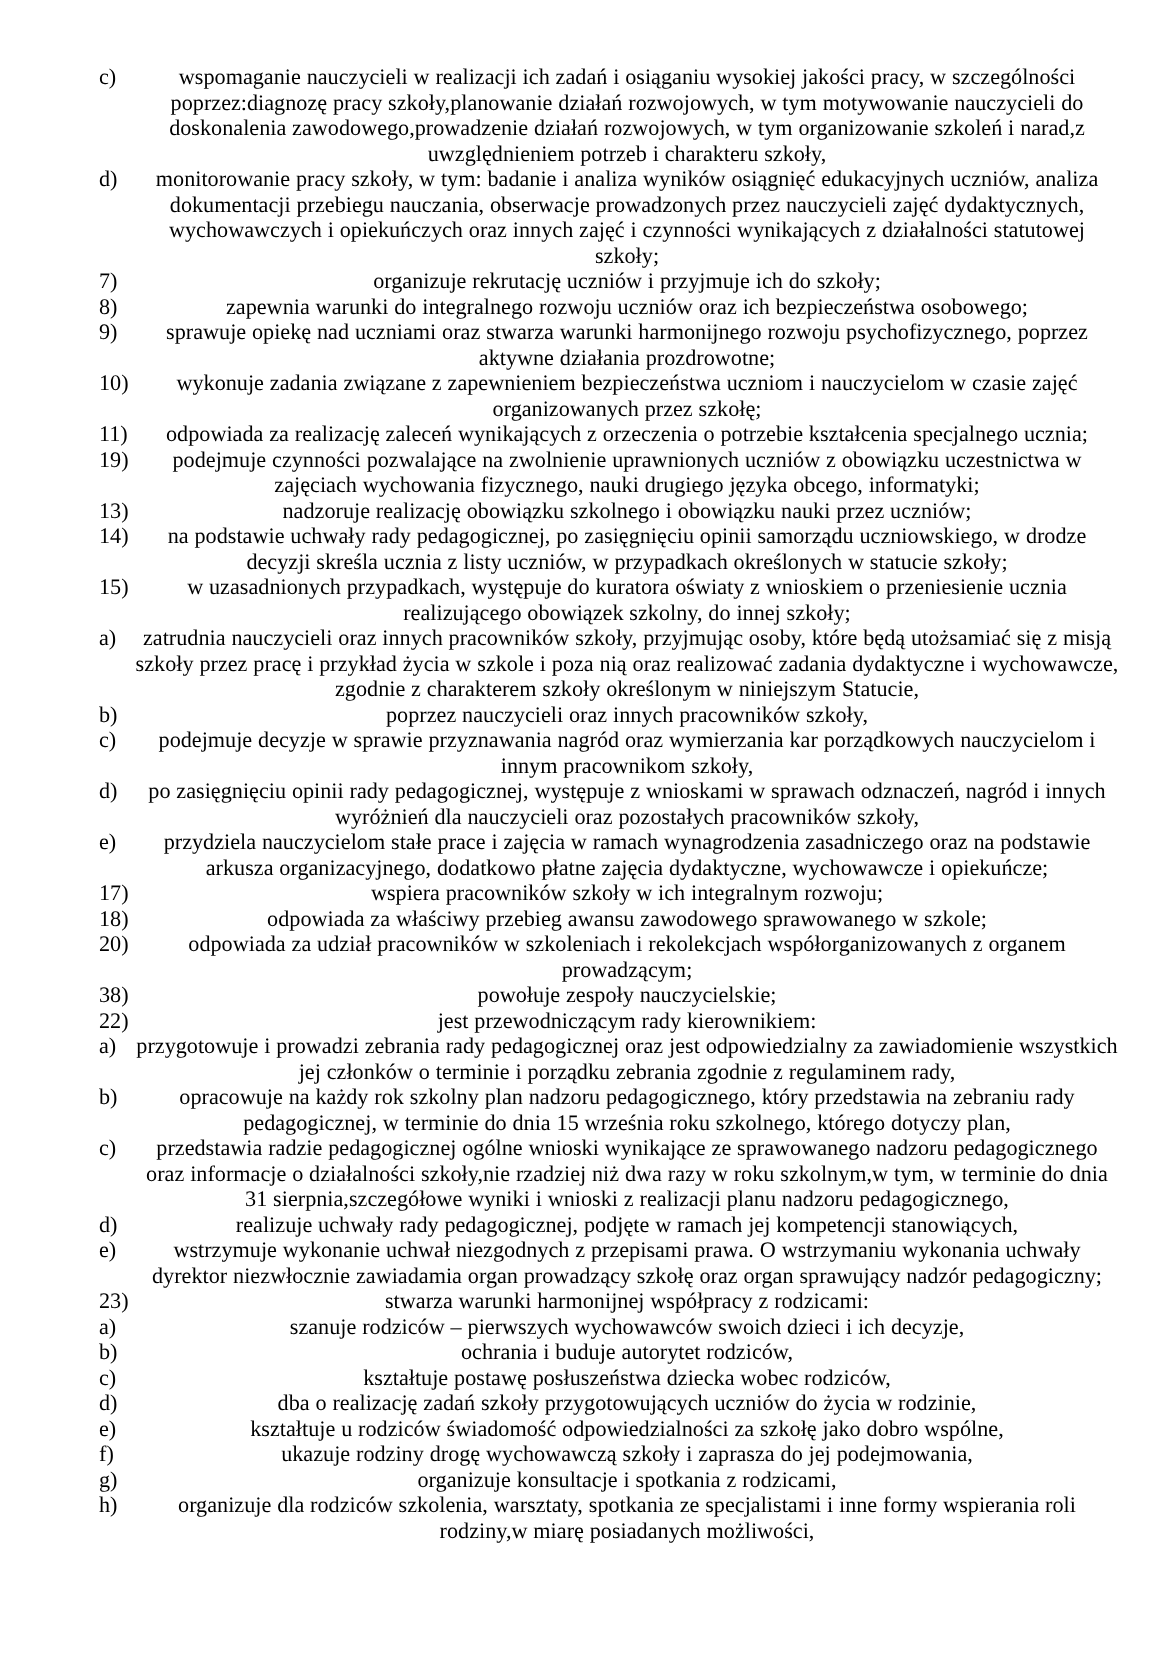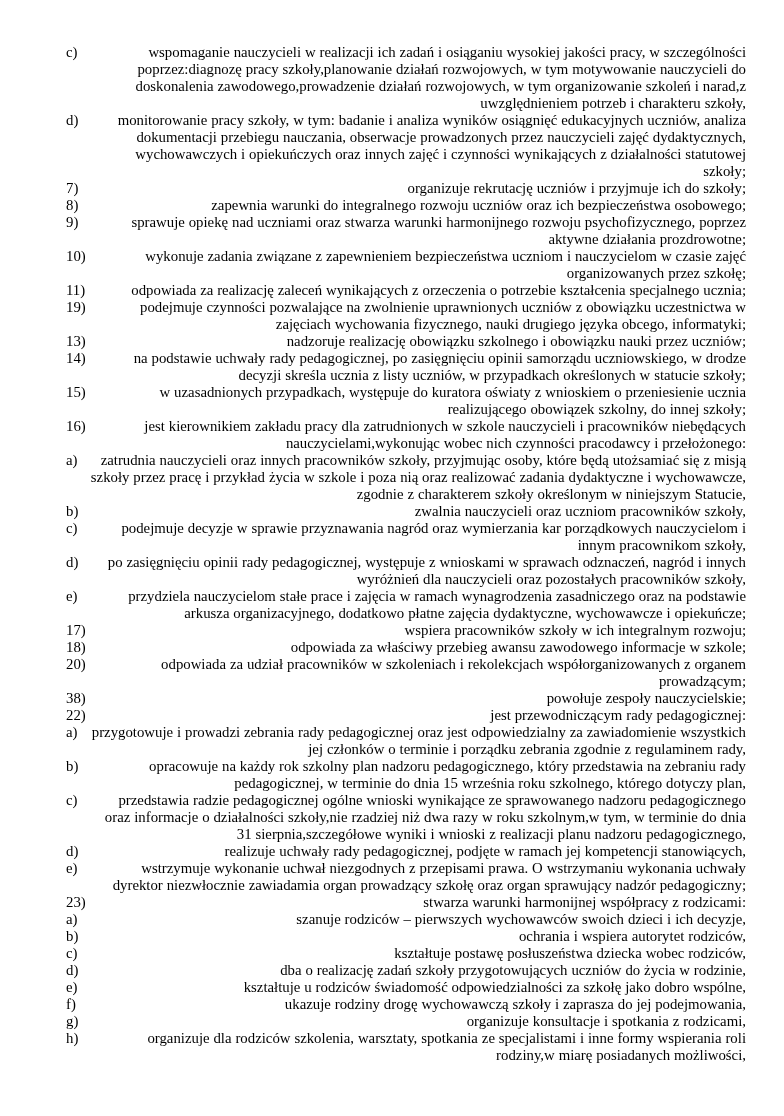--- a/index.html
+++ b/index.html
@@ -28,21 +28,21 @@
     line-height: 17px;
     letter-spacing: 0px;
     color: #000000;
   }
   .doc-label {
     flex: 0 0 24px;
     max-width: 24px;
   }
   .doc-text {
     flex: 1 1 auto;
-    text-align: right;
+    text-align: center;
     word-spacing: 0.2px;
   }
 </style>
 </head>
 <body>
 
 <div class="page" style="background: rgb(255, 255, 255); color: rgb(0, 0, 0);">
   <div class="doc-body" id="doc-body">
   <div class="doc-item">
     <span class="doc-label">c)</span>
@@ -92,33 +92,29 @@
   <div class="doc-item">
     <span class="doc-label">14)</span>
     <span class="doc-text">na podstawie uchwały rady pedagogicznej, po zasięgnięciu opinii samorządu uczniowskiego, w drodze decyzji skreśla ucznia z listy uczniów, w przypadkach określonych w statucie szkoły;</span>
   </div>
 
   <div class="doc-item">
     <span class="doc-label">15)</span>
     <span class="doc-text">w uzasadnionych przypadkach, występuje do kuratora oświaty z wnioskiem o przeniesienie ucznia realizującego obowiązek szkolny, do innej szkoły;</span>
   </div>
 
-  <div class="doc-item">
-    <span class="doc-label">16)</span>
-    <span class="doc-text">jest kierownikiem zakładu pracy dla zatrudnionych w szkole nauczycieli i pracowników niebędących nauczycielami,wykonując wobec nich czynności pracodawcy i przełożonego:</span>
-  </div>
 
   <div class="doc-item">
     <span class="doc-label">a)</span>
     <span class="doc-text">zatrudnia nauczycieli oraz innych pracowników szkoły, przyjmując osoby, które będą utożsamiać się z misją szkoły przez pracę i przykład życia w szkole i poza nią oraz realizować zadania dydaktyczne i wychowawcze, zgodnie z charakterem szkoły określonym w niniejszym Statucie,</span>
   </div>
 
   <div class="doc-item">
     <span class="doc-label">b)</span>
-    <span class="doc-text">zwalnia nauczycieli oraz uczniom pracowników szkoły,</span>
+    <span class="doc-text">poprzez nauczycieli oraz innych pracowników szkoły,</span>
   </div>
 
   <div class="doc-item">
     <span class="doc-label">c)</span>
     <span class="doc-text">podejmuje decyzje w sprawie przyznawania nagród oraz wymierzania kar porządkowych nauczycielom i innym pracownikom szkoły,</span>
   </div>
 
   <div class="doc-item">
     <span class="doc-label">d)</span>
     <span class="doc-text">po zasięgnięciu opinii rady pedagogicznej, występuje z wnioskami w sprawach odznaczeń, nagród i innych wyróżnień dla nauczycieli oraz pozostałych pracowników szkoły,</span>
@@ -129,37 +125,37 @@
     <span class="doc-text">przydziela nauczycielom stałe prace i zajęcia w ramach wynagrodzenia zasadniczego oraz na podstawie arkusza organizacyjnego, dodatkowo płatne zajęcia dydaktyczne, wychowawcze i opiekuńcze;</span>
   </div>
 
   <div class="doc-item">
     <span class="doc-label">17)</span>
     <span class="doc-text">wspiera pracowników szkoły w ich integralnym rozwoju;</span>
   </div>
 
   <div class="doc-item">
     <span class="doc-label">18)</span>
-    <span class="doc-text">odpowiada za właściwy przebieg awansu zawodowego informacje w szkole;</span>
+    <span class="doc-text">odpowiada za właściwy przebieg awansu zawodowego sprawowanego w szkole;</span>
   </div>
 
 
   <div class="doc-item">
     <span class="doc-label">20)</span>
     <span class="doc-text">odpowiada za udział pracowników w szkoleniach i rekolekcjach współorganizowanych z organem prowadzącym;</span>
   </div>
 
   <div class="doc-item">
     <span class="doc-label">38)</span>
     <span class="doc-text">powołuje zespoły nauczycielskie;</span>
   </div>
 
   <div class="doc-item">
     <span class="doc-label">22)</span>
-    <span class="doc-text">jest przewodniczącym rady pedagogicznej:</span>
+    <span class="doc-text">jest przewodniczącym rady kierownikiem:</span>
   </div>
 
   <div class="doc-item">
     <span class="doc-label">a)</span>
     <span class="doc-text">przygotowuje i prowadzi zebrania rady pedagogicznej oraz jest odpowiedzialny za zawiadomienie wszystkich jej członków o terminie i porządku zebrania zgodnie z regulaminem rady,</span>
   </div>
 
   <div class="doc-item">
     <span class="doc-label">b)</span>
     <span class="doc-text">opracowuje na każdy rok szkolny plan nadzoru pedagogicznego, który przedstawia na zebraniu rady pedagogicznej, w terminie do dnia 15 września roku szkolnego, którego dotyczy plan,</span>
@@ -185,21 +181,21 @@
     <span class="doc-text">stwarza warunki harmonijnej współpracy z rodzicami:</span>
   </div>
 
   <div class="doc-item">
     <span class="doc-label">a)</span>
     <span class="doc-text">szanuje rodziców – pierwszych wychowawców swoich dzieci i ich decyzje,</span>
   </div>
 
   <div class="doc-item">
     <span class="doc-label">b)</span>
-    <span class="doc-text">ochrania i wspiera autorytet rodziców,</span>
+    <span class="doc-text">ochrania i buduje autorytet rodziców,</span>
   </div>
 
   <div class="doc-item">
     <span class="doc-label">c)</span>
     <span class="doc-text">kształtuje postawę posłuszeństwa dziecka wobec rodziców,</span>
   </div>
 
   <div class="doc-item">
     <span class="doc-label">d)</span>
     <span class="doc-text">dba o realizację zadań szkoły przygotowujących uczniów do życia w rodzinie,</span>

